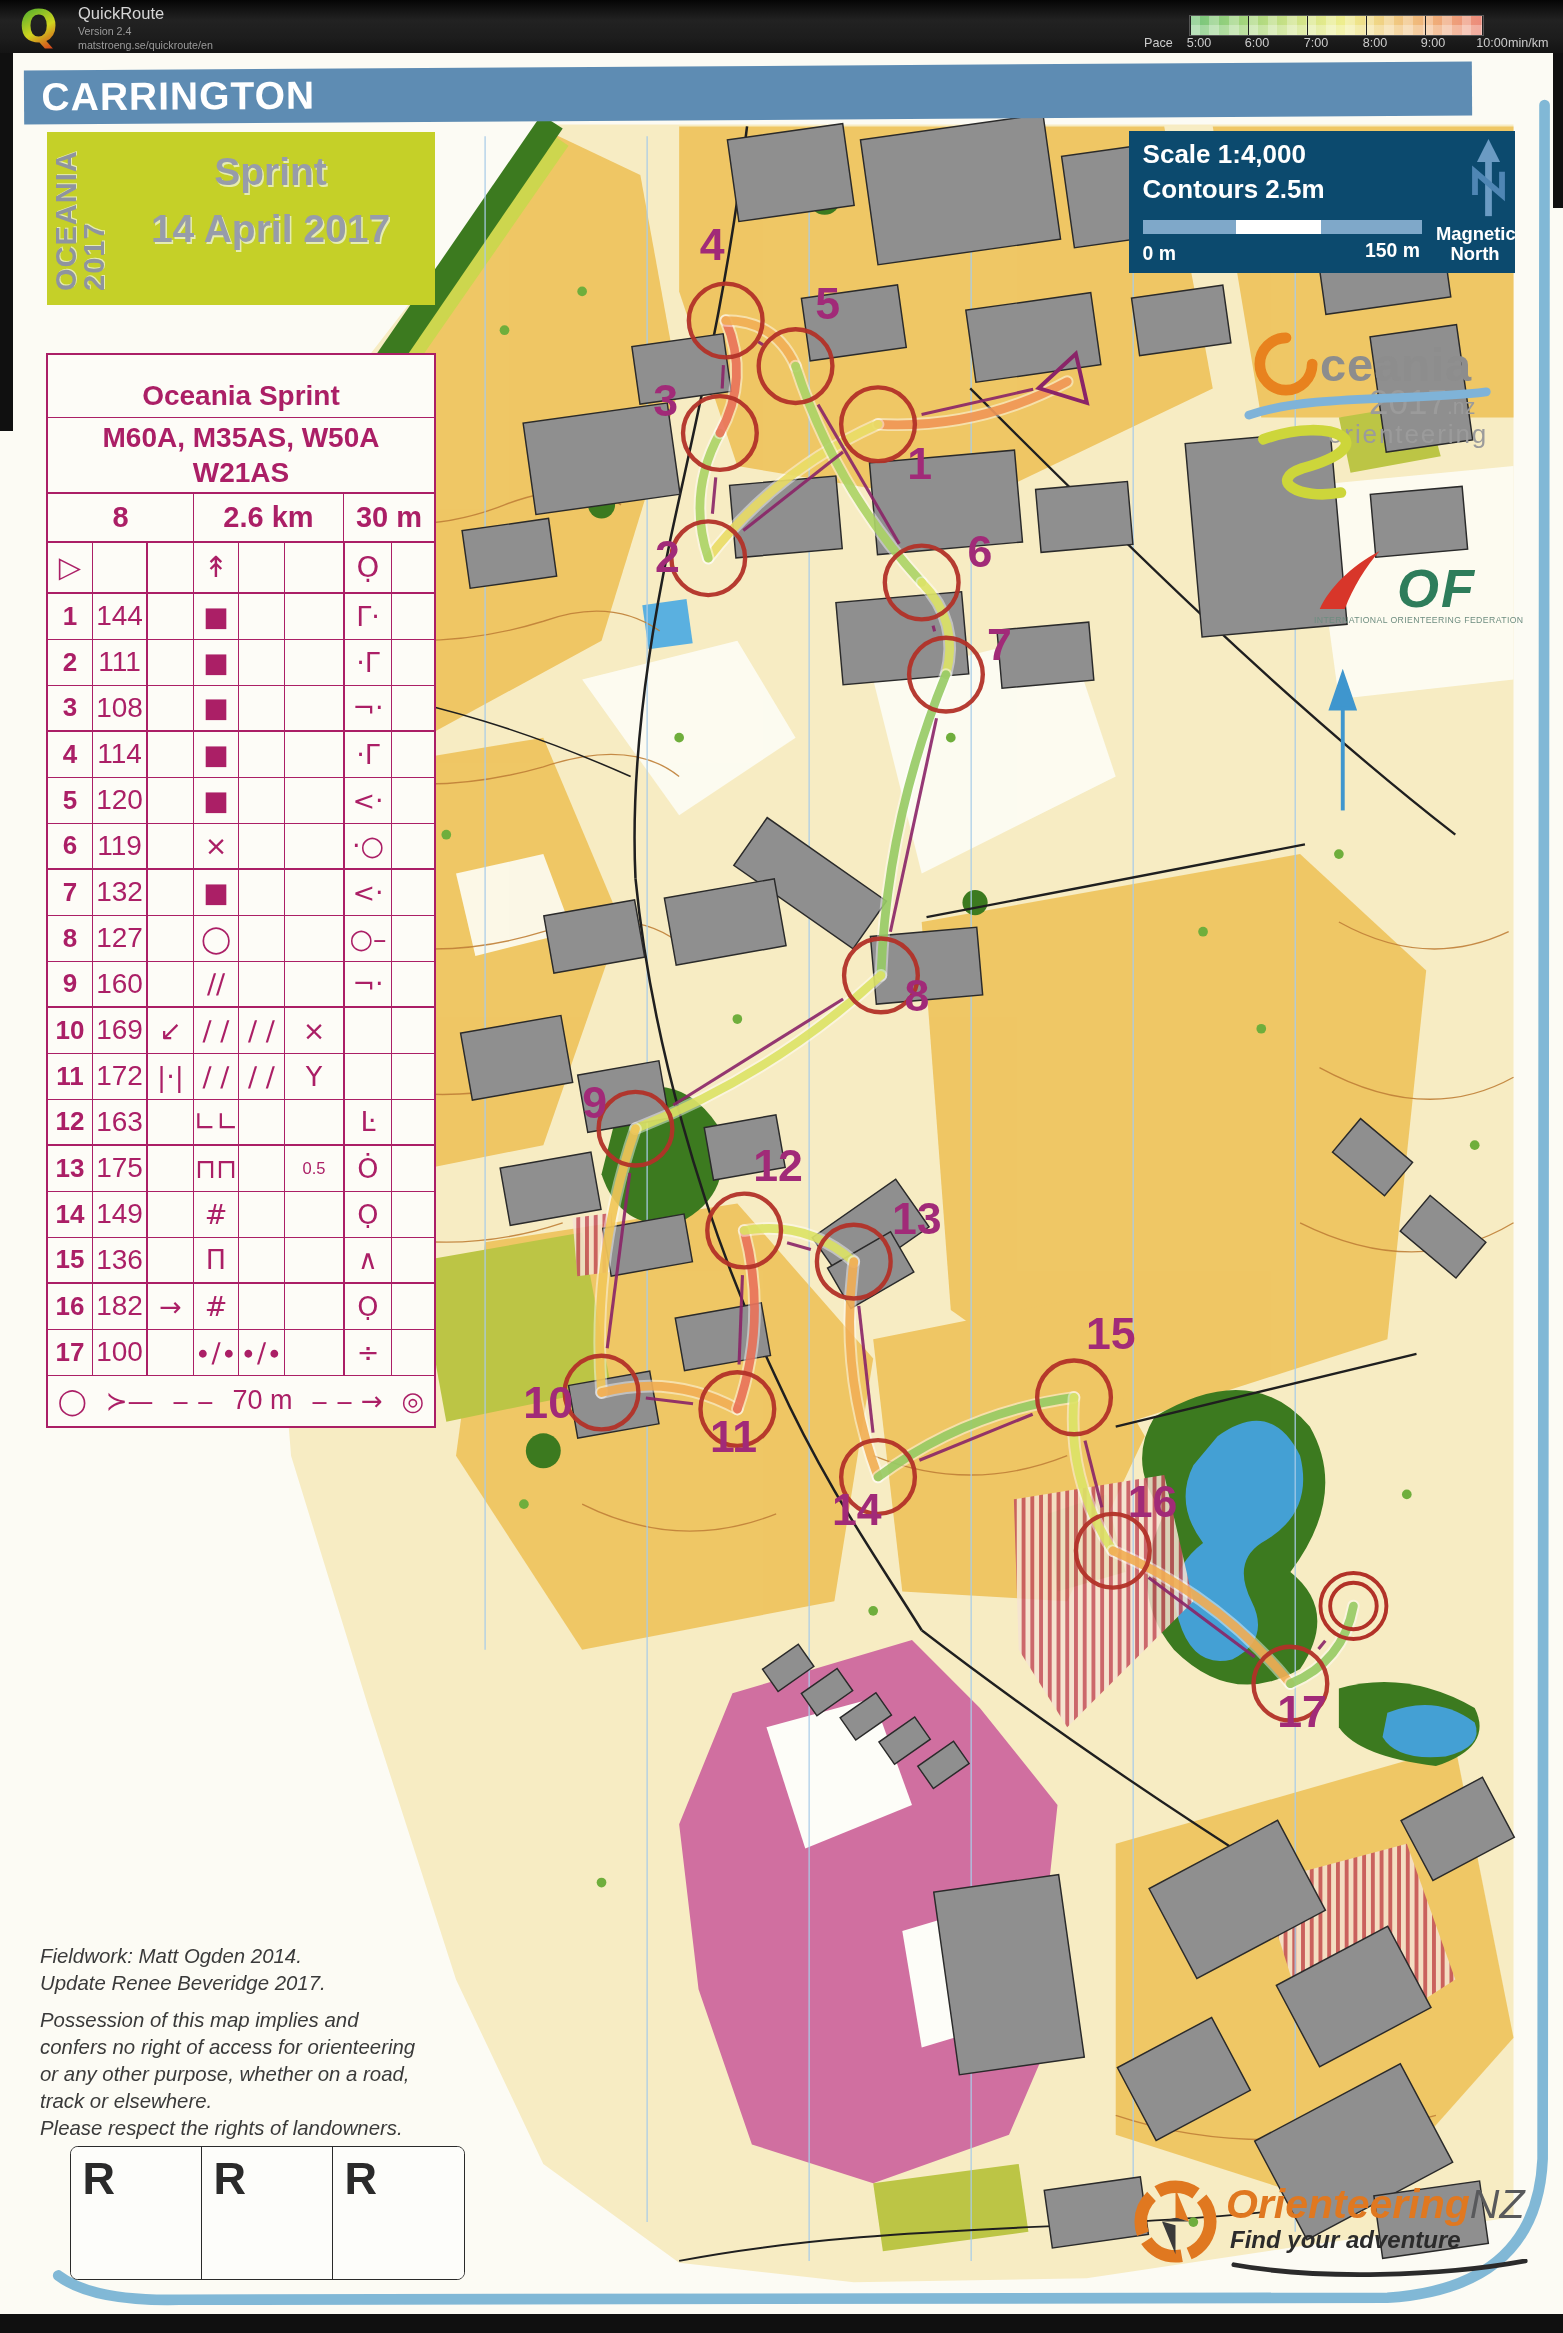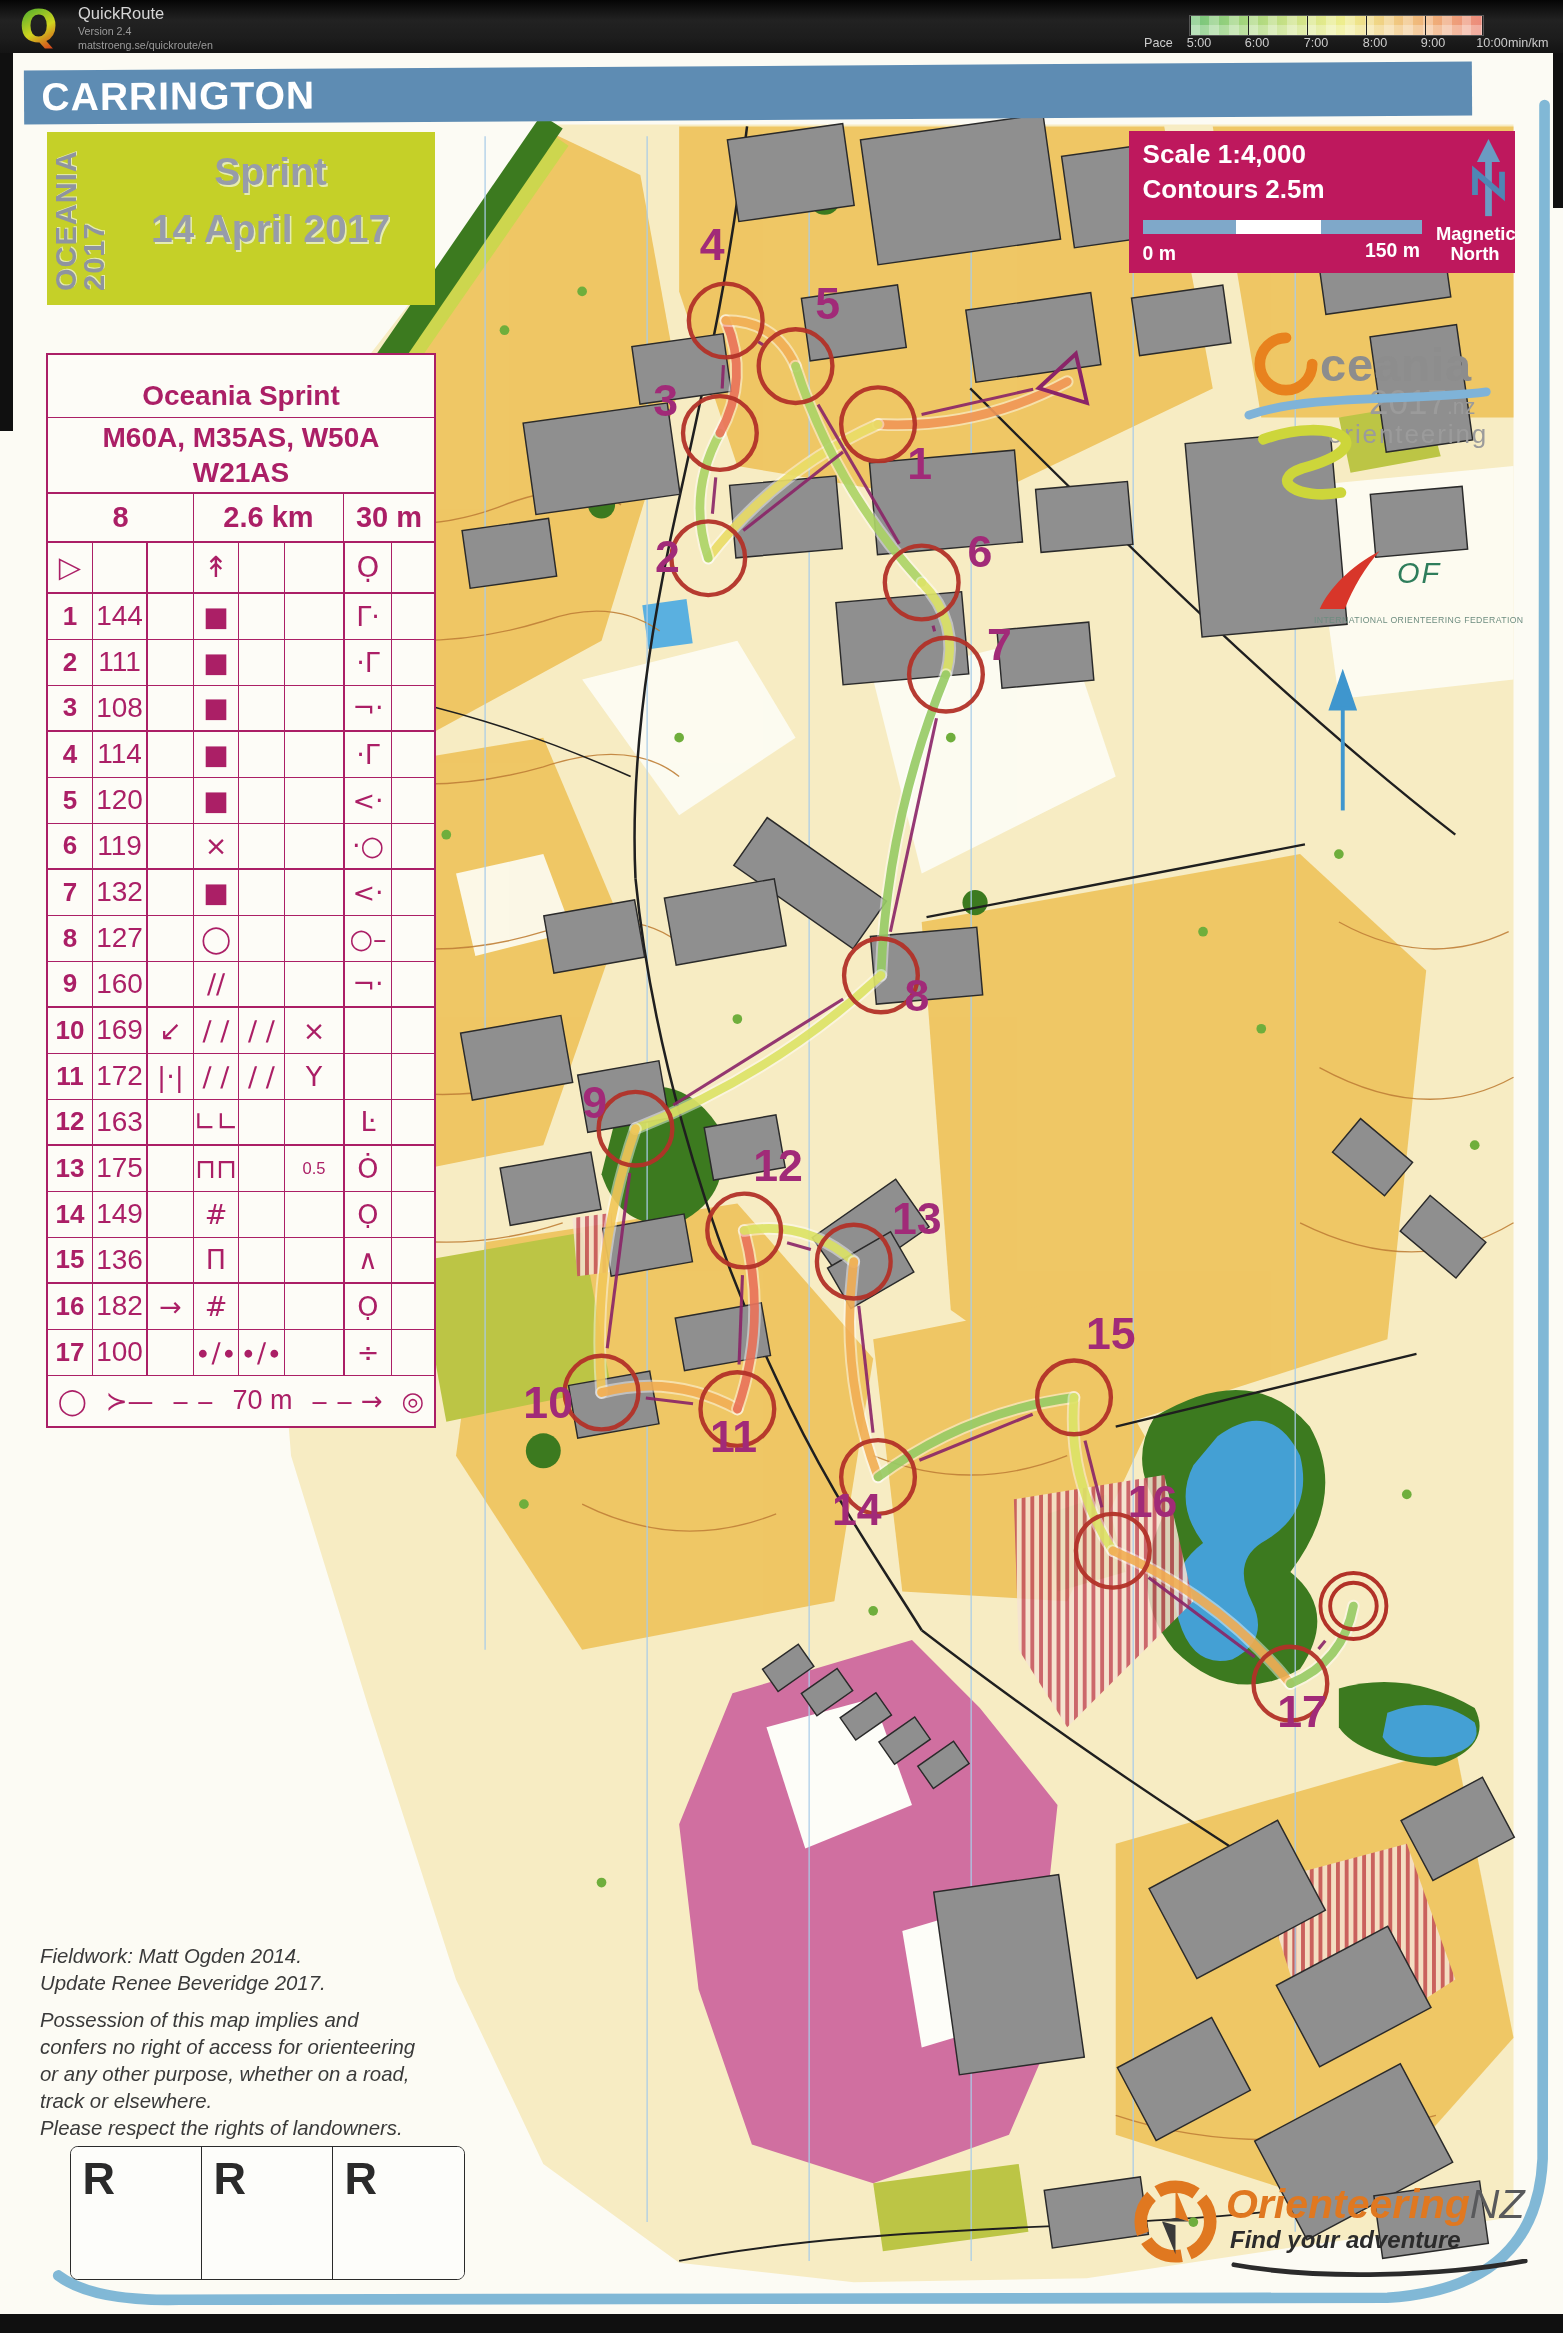--- a/index.html
+++ b/index.html
@@ -60,41 +60,41 @@
   .crow .cell:last-child{border-right:none;}
   .crow.head .cell{border-bottom:none;font-size:29px;}
   .crow .cell.num{font-weight:bold;font-family:"Liberation Sans",sans-serif;font-size:26px;}
   .crow .cell.code{font-family:"Liberation Sans",sans-serif;font-size:28px;}
   .crow .cell.small{font-size:16.5px;font-family:"Liberation Sans",sans-serif;}
   .crow.thick .cell{border-bottom-width:2.4px;}
   .finishrow{display:flex;align-items:center;height:50px;padding:0 9.7px;font-size:26px;font-family:"DejaVu Sans",sans-serif;justify-content:space-between;}
   .finishrow .txt{font-family:"Liberation Sans",sans-serif;font-size:27px;}
 
   
-  .scalebox{position:absolute;left:1129px;top:131px;width:386px;height:142px;background:#be185d;z-index:6;color:#fff;}
+  .scalebox{position:absolute;left:1129px;top:131px;width:386px;height:142px;background:#0c4a6e;z-index:6;color:#fff;}
   .sb-t1{position:absolute;left:13.6px;top:7.8px;font-size:26px;font-weight:bold;}
   .sb-t2{position:absolute;left:13.6px;top:43px;font-size:26px;font-weight:bold;}
   .sb-bar{position:absolute;left:13.6px;top:89px;width:279px;height:13.6px;display:flex;}
   .sb-bar .b{background:#7fa8c9;} .sb-bar .w{background:#fff;}
   .sb-0{position:absolute;left:13.6px;top:111px;font-size:19.4px;font-weight:bold;}
   .sb-150{position:absolute;left:236px;top:108px;font-size:19.4px;font-weight:bold;}
   .sb-mag{position:absolute;left:307px;top:93px;font-size:18.4px;font-weight:bold;text-align:center;width:78px;line-height:20.4px;}
   .sb-narrow{position:absolute;left:336px;top:5.8px;}
 
   
   .oclogo{position:absolute;left:1254px;top:332px;width:272px;height:170px;z-index:6;}
   .oc-row{position:absolute;left:0;top:0;display:flex;align-items:center;}
   .oc-word{font-size:47px;font-weight:bold;color:#8d8d8d;letter-spacing:1px;margin-left:1.9px;}
   .oc-2017{position:absolute;left:115px;top:50px;font-size:35px;color:#9b9b9b;}
   .oc-nz{font-size:21.3px;color:#9b9b9b;}
   .oc-or{position:absolute;left:74px;top:87px;font-size:26px;color:#9b9b9b;letter-spacing:1.9px;}
 
   
   .ioflogo{position:absolute;left:1312px;top:549px;width:209px;height:92px;z-index:6;}
-  .iof-of{position:absolute;left:85px;top:7.8px;font-size:29px;font-weight:normal;font-style:italic;color:#2e7d5b;letter-spacing:1.9px;}
+  .iof-of{position:absolute;left:85px;top:7.8px;font-size:54px;font-weight:bold;font-style:italic;color:#2e7d5b;letter-spacing:1.9px;}
   .iof-cap{position:absolute;left:1.9px;top:66px;font-size:8.7px;color:#6e8d80;letter-spacing:0.4px;white-space:nowrap;}
 
   
   .credits{position:absolute;left:40px;top:1943px;width:427px;z-index:6;font-style:italic;color:#3a3a3a;font-size:20.4px;line-height:27px;}
   .credits .gap{height:9.7px;}
 
   
   .rboxes{position:absolute;left:70px;top:2146px;display:flex;z-index:6;border:1.9px solid #2a2a2a;border-radius:7.8px;overflow:hidden;background:#fff;}
   .rbox{width:131px;height:132px;border-right:1.5px solid #2a2a2a;font-size:45px;font-weight:bold;color:#2a2a2a;padding:5.8px 0 0 11.6px;box-sizing:border-box;background:#fdfdfa;}
   .rbox:last-child{border-right:none;}

